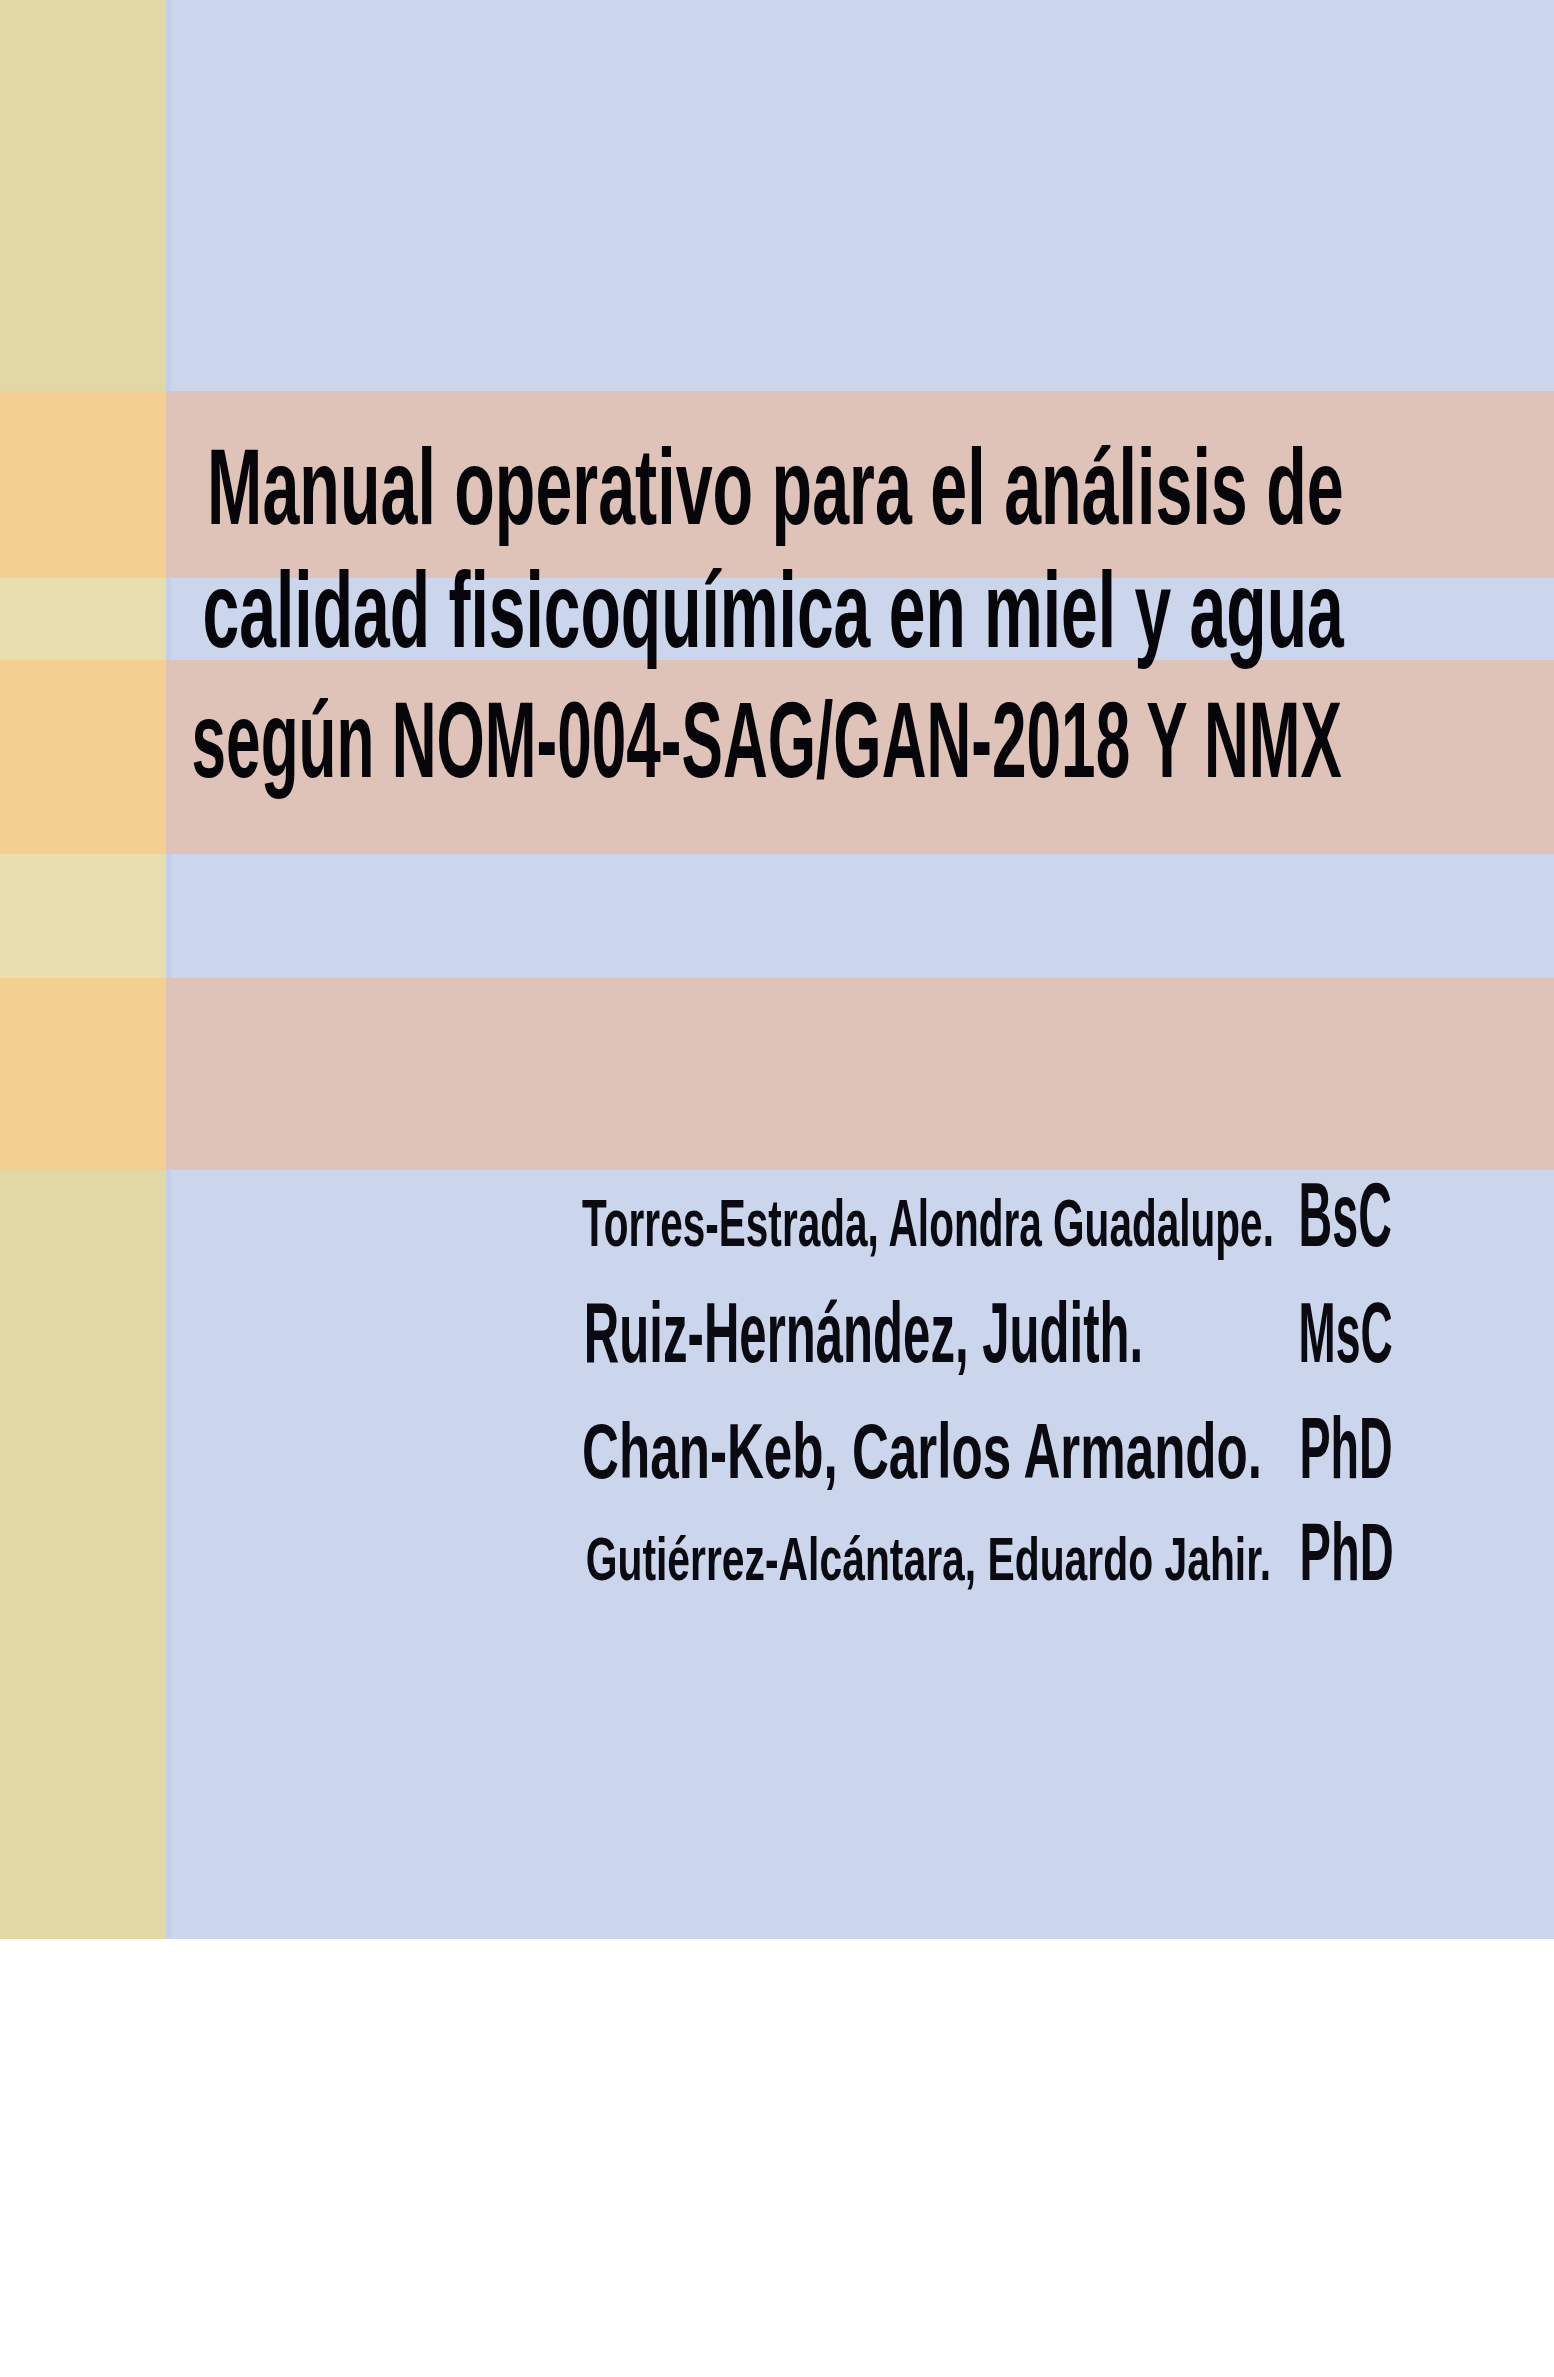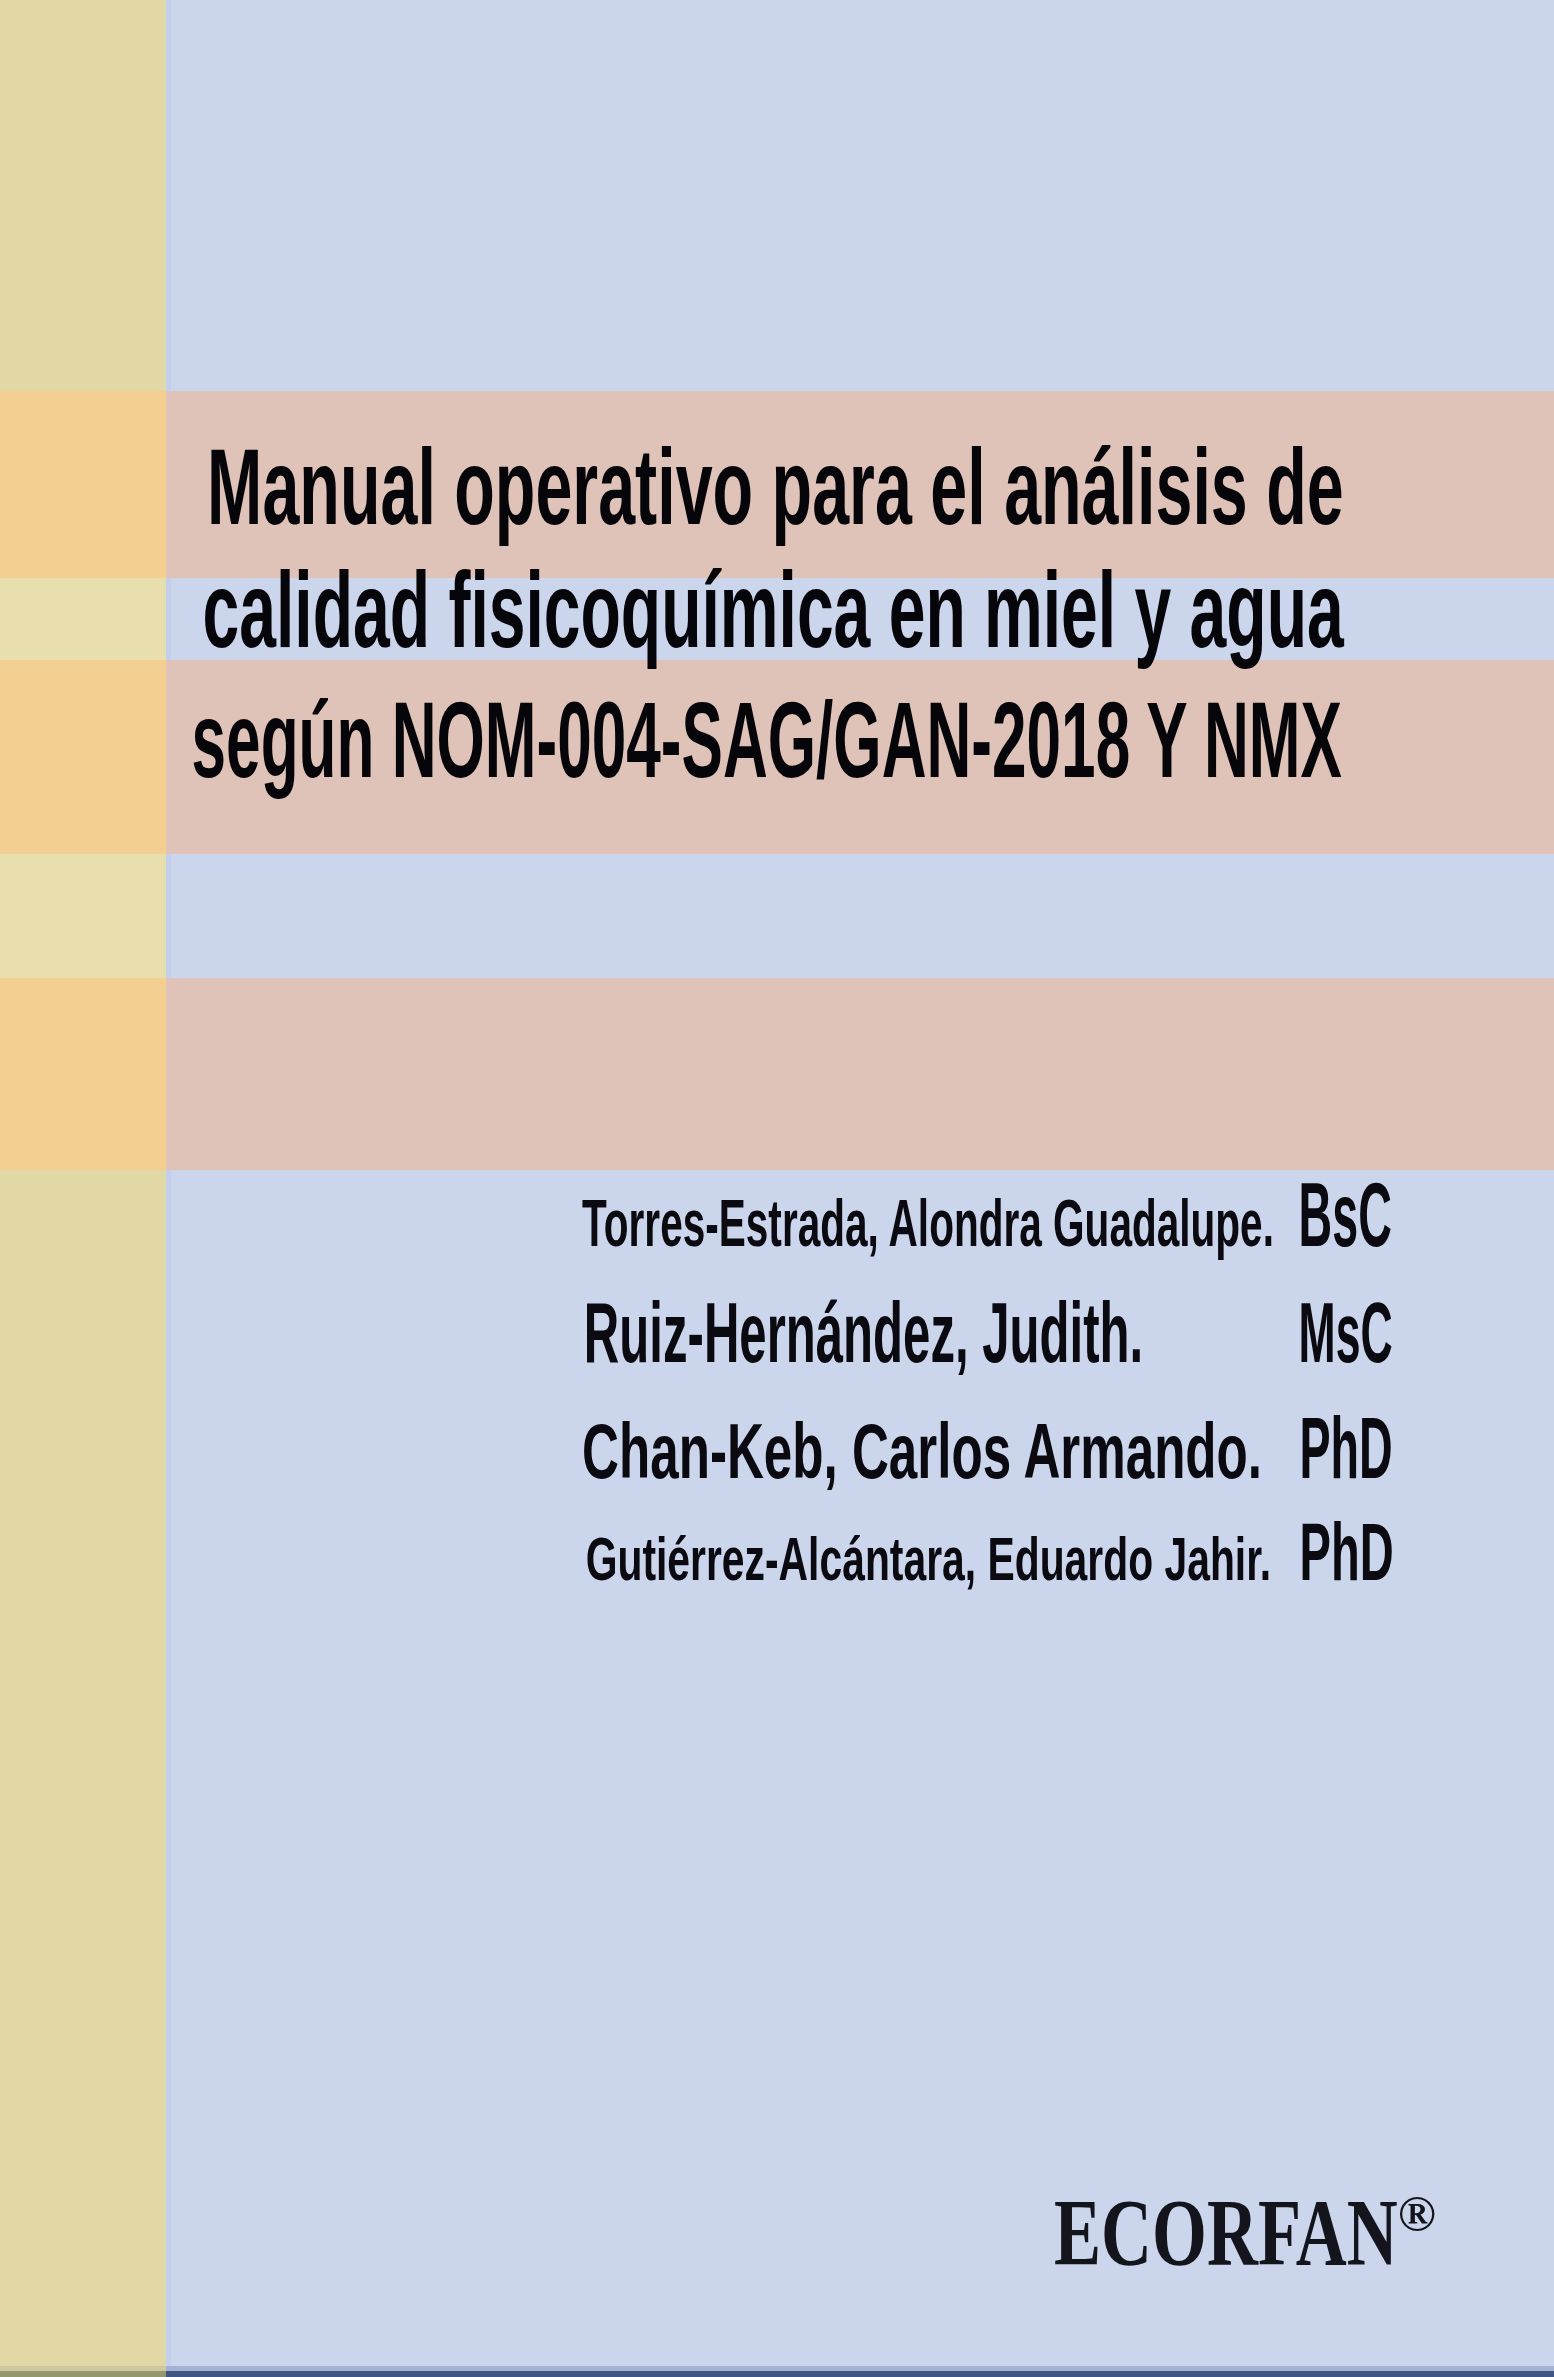--- a/index.html
+++ b/index.html
@@ -1,19 +1,19 @@
 <!DOCTYPE html>
 <html style="font-size:14.6px"><head>
 <meta charset="utf-8">
 <style>
   html,body{margin:0;padding:0;}
   body{font-family:"Liberation Sans",sans-serif;}
   #cover{
     position:relative;
-    width:1554px;height:2377px;
+    width:1554px;height:1939px;
     background:#cbd6ed;
     overflow:hidden;
   }
   
   .seg{position:absolute;left:0;width:166px;}
   .seg-tan{background:#e2d8a6;}
   .seg-tan-light{background:#e9dead;}
   .seg-orange{background:#f3d092;}
   #seg1{top:0;height:391px;}
   #seg2{top:391px;height:187px;}

